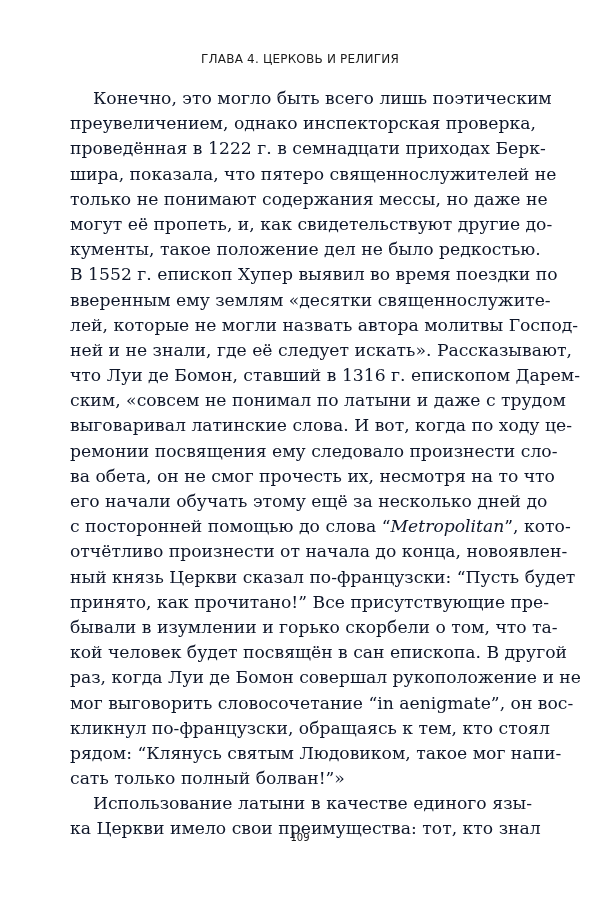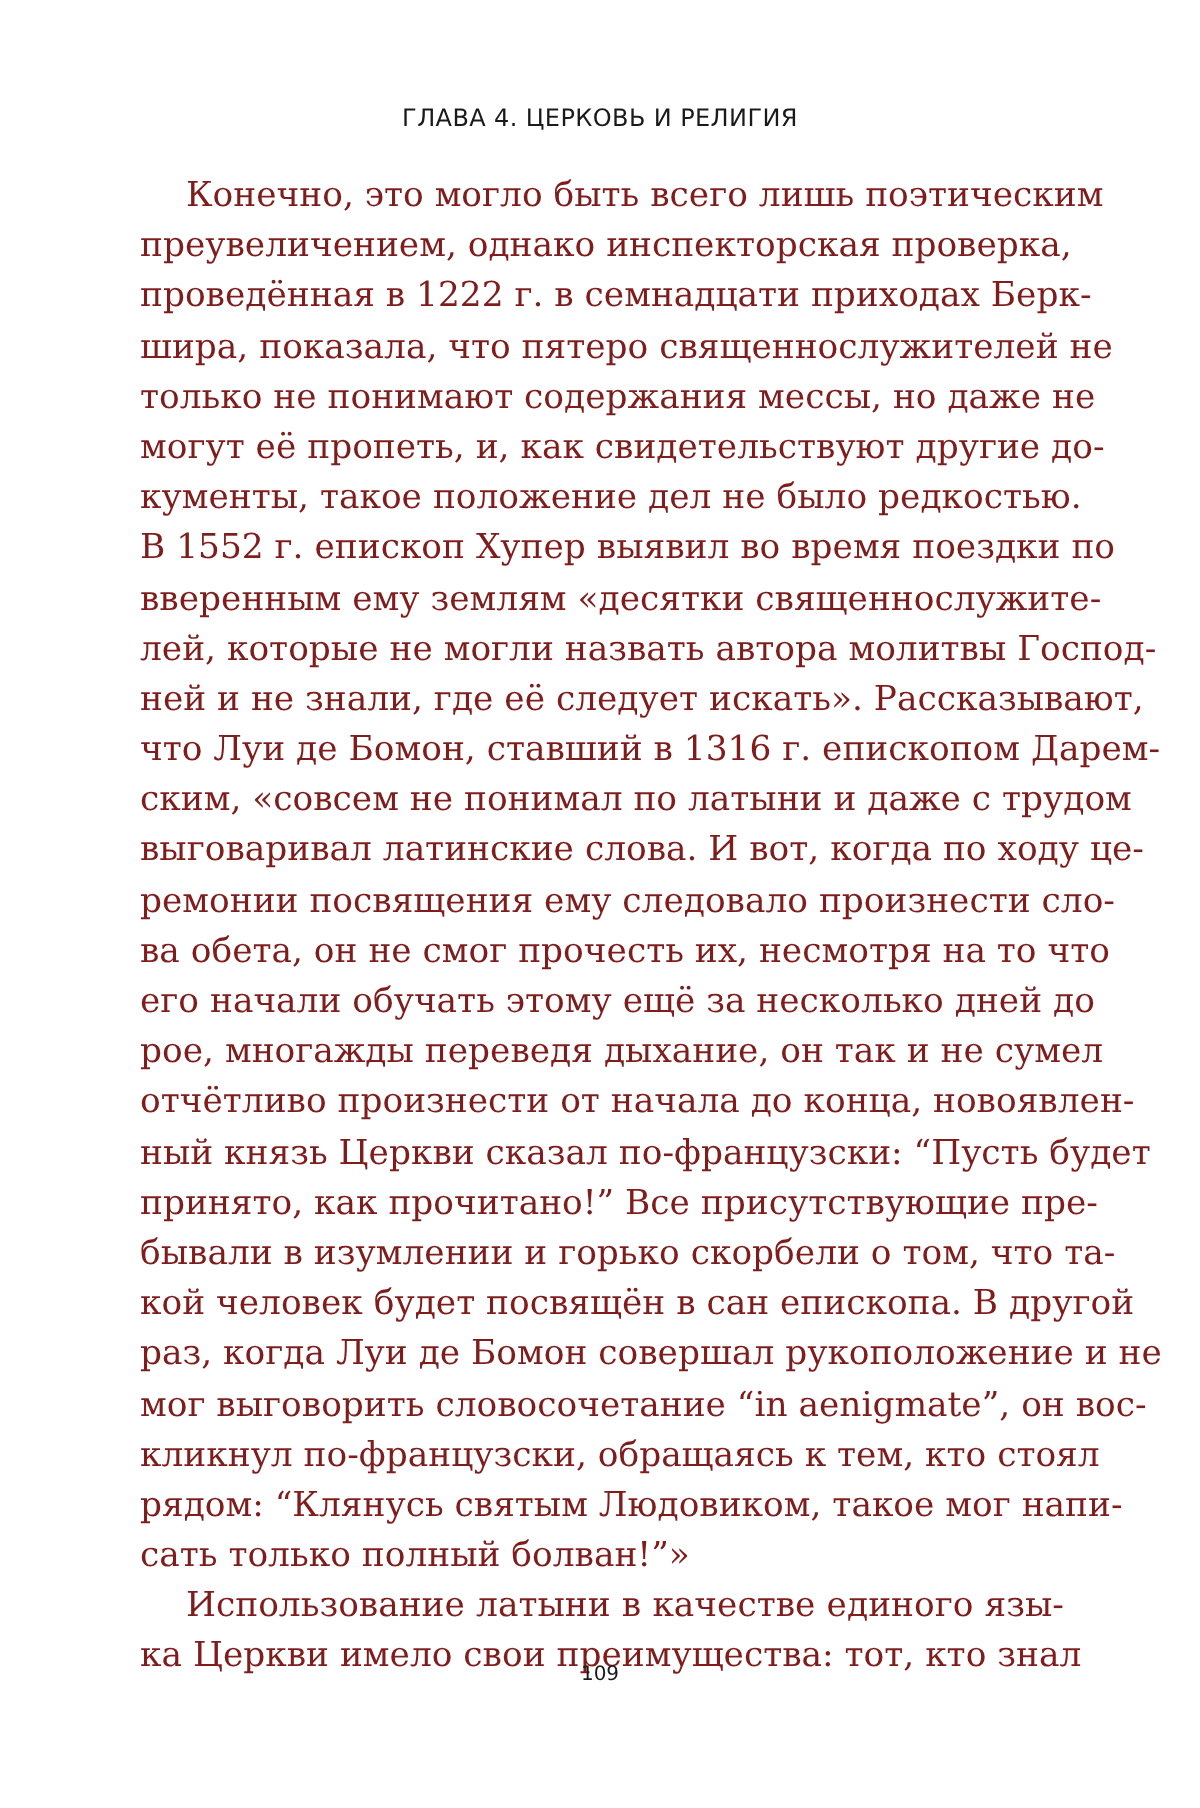--- a/index.html
+++ b/index.html
@@ -32,21 +32,21 @@
     color: #1a1a1a;
   }
   .body-text {
     position: absolute;
     top: 86px;
     left: 70px;
     width: 462px;
     font-family: "DejaVu Serif", serif;
     font-size: 17.2px;
     line-height: 25.2px;
-    color: #7f1d1d;
+    color: #0f172a;
   }
   .line {
     display: block;
     white-space: nowrap;
     text-align: justify;
     text-align-last: justify;
     height: 25.2px;
     overflow: visible;
   }
   .line.last {
@@ -84,21 +84,21 @@
     <span class="line">В 1552 г. епископ Хупер выявил во время поездки по</span>
     <span class="line">вверенным ему землям «десятки священнослужите-</span>
     <span class="line">лей, которые не могли назвать автора молитвы Господ-</span>
     <span class="line">ней и не знали, где её следует искать». Рассказывают,</span>
     <span class="line">что Луи де Бомон, ставший в 1316 г. епископом Дарем-</span>
     <span class="line">ским, «совсем не понимал по латыни и даже с трудом</span>
     <span class="line">выговаривал латинские слова. И вот, когда по ходу це-</span>
     <span class="line">ремонии посвящения ему следовало произнести сло-</span>
     <span class="line">ва обета, он не смог прочесть их, несмотря на то что</span>
     <span class="line">его начали обучать этому ещё за несколько дней до</span>
-    <span class="line">рое, многажды переведя дыхание, он так и не сумел</span>
+    <span class="line"><span>с посторонней помощью до слова “</span><i>Metropolitan</i><span>”, кото-</span></span>
     <span class="line">отчётливо произнести от начала до конца, новоявлен-</span>
     <span class="line">ный князь Церкви сказал по-французски: “Пусть будет</span>
     <span class="line">принято, как прочитано!” Все присутствующие пре-</span>
     <span class="line">бывали в изумлении и горько скорбели о том, что та-</span>
     <span class="line">кой человек будет посвящён в сан епископа. В другой</span>
     <span class="line">раз, когда Луи де Бомон совершал рукоположение и не</span>
     <span class="line">мог выговорить словосочетание “in aenigmate”, он вос-</span>
     <span class="line">кликнул по-французски, обращаясь к тем, кто стоял</span>
     <span class="line">рядом: “Клянусь святым Людовиком, такое мог напи-</span>
     <span class="line last">сать только полный болван!”»</span>

